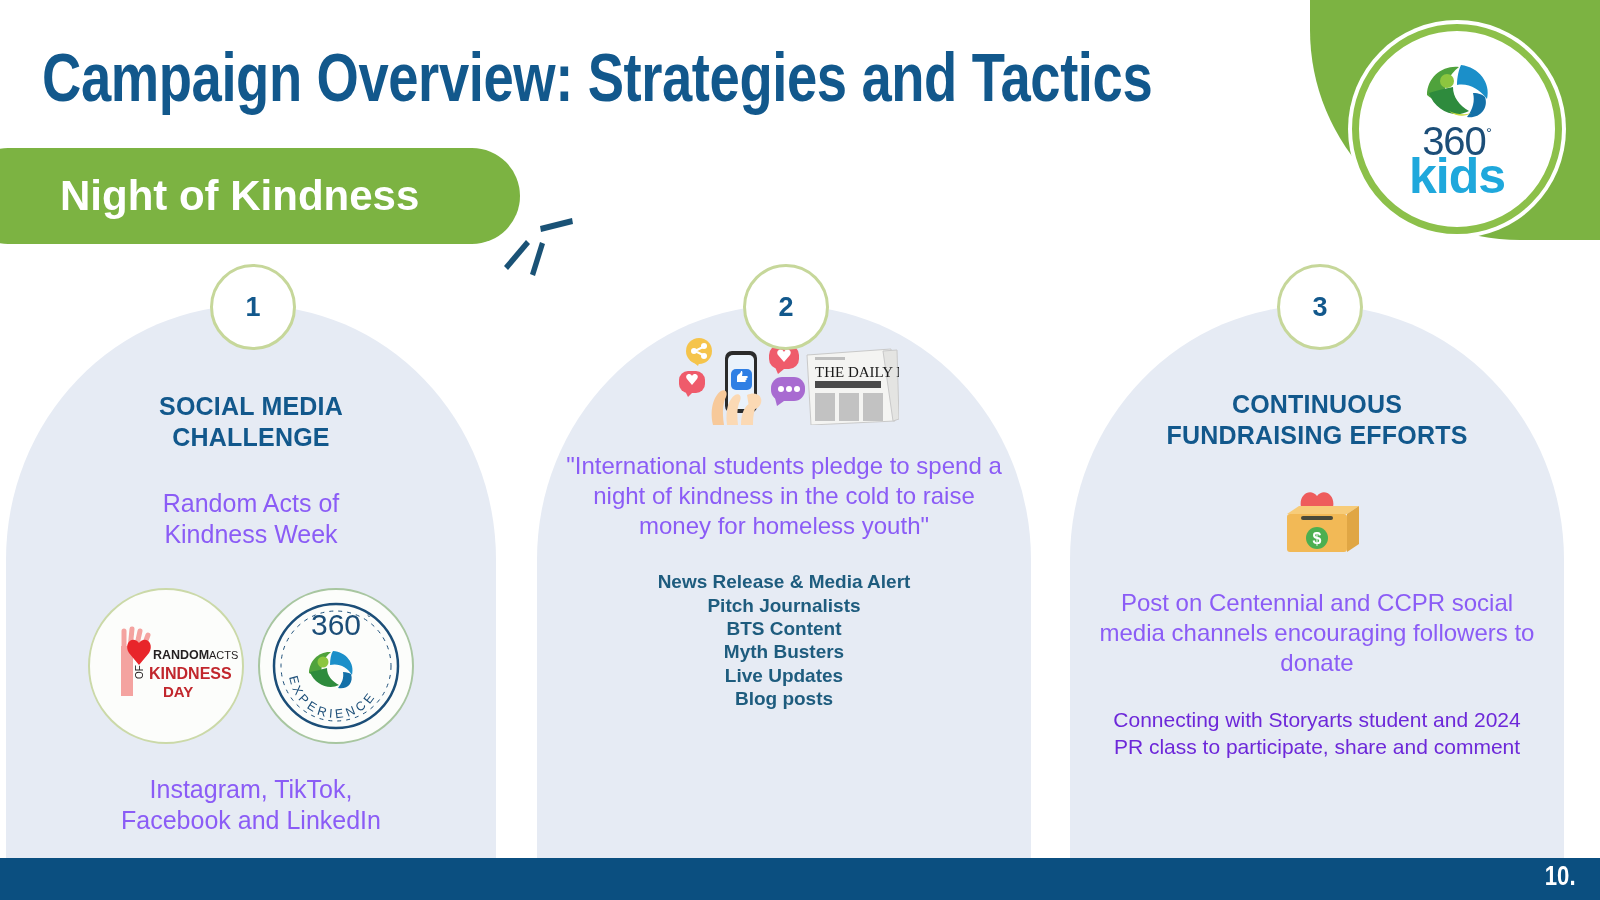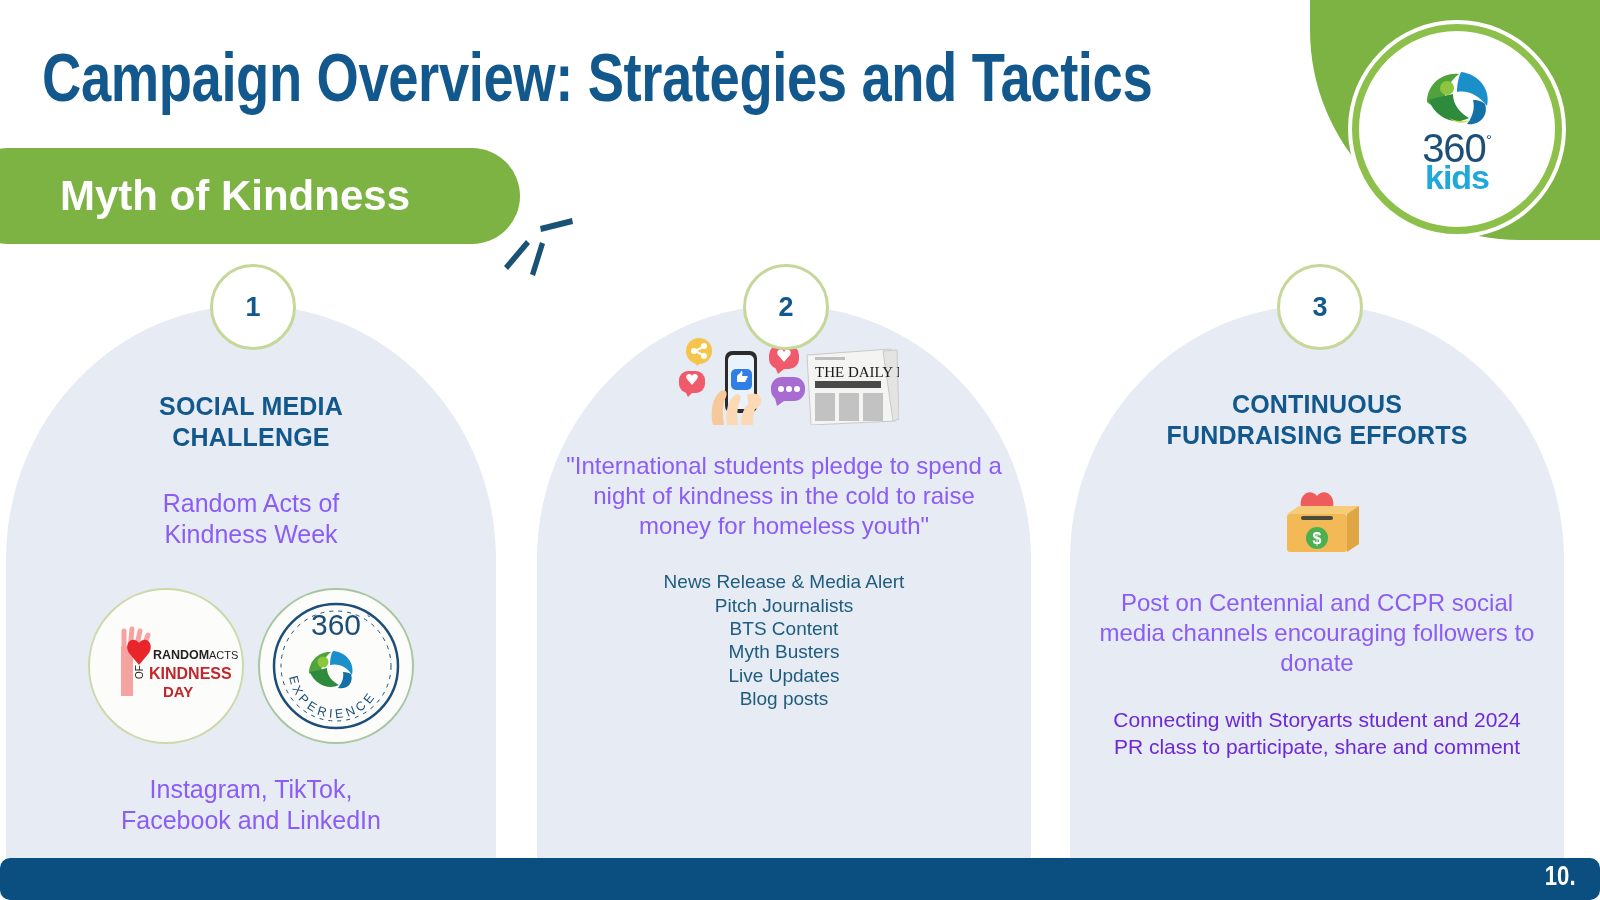--- a/index.html
+++ b/index.html
@@ -57,21 +57,21 @@
     color: #1C4E78;
     letter-spacing: -1px;
     font-weight: 400;
   }
   .logo-deg {
     font-size: 15px;
     color: #1C4E78;
     margin-top: 2px;
   }
   .logo-kids {
-    font-size: 34px;
+    font-size: 50px;
     font-weight: bold;
     color: #1FA8DC;
     letter-spacing: -1px;
     line-height: 0.9;
     margin-top: -3px;
   }
 
   
   .slide-title {
     position: absolute;
@@ -163,20 +163,21 @@
   .col-body {
     font-size: 25px;
     color: #8b5cf6;
     line-height: 1.24;
     font-weight: 400;
   }
   .col-list {
     font-size: 19px;
     color: #1E5C7E;
     line-height: 1.23;
+    font-weight: bold;
   }
   .col-note {
     font-size: 21px;
     color: #6d28d9;
     line-height: 1.26;
   }
 
   
   #arch-1 .col-heading { margin-top: 86px; }
   #arch-1 .col-body    { margin-top: 36px; }
@@ -214,21 +215,20 @@
 
   
   .footer-bar {
     position: absolute;
     left: 0;
     bottom: 0;
     width: 1600px;
     height: 42px;
     background: #0B4F80;
     z-index: 5;
-    border-radius: 10px;
   }
   .page-num {
     position: absolute;
     right: 24px;
     top: 3px;
     color: #ffffff;
     font-size: 27px;
     font-weight: bold;
     transform: scaleX(0.82);
     transform-origin: right top;
@@ -252,21 +252,21 @@
     <div class="logo-360-wrap">
       <span class="logo-360">360</span>
       <span class="logo-deg">°</span>
     </div>
     <div class="logo-kids">kids</div>
   </div>
 
   <div class="slide-title">Campaign Overview: Strategies and Tactics</div>
 
   <div class="banner">
-    <span class="banner-label">Myth of Kindness</span>
+    <span class="banner-label">Night of Kindness</span>
   </div>
   <svg class="sparks" viewBox="0 0 80 80">
     <path d="M8 58 L30 32 L34 36 L12 62 Z" fill="#1A5276"></path>
     <path d="M34 66 L44 34 L49 36 L39 68 Z" fill="#1A5276"></path>
     <path d="M44 18 L76 10 L77 16 L45 24 Z" fill="#1A5276"></path>
   </svg>
 
   <div class="arch" id="arch-1">
     <div class="col-heading">
       <span style="white-space:pre-line">SOCIAL MEDIA

